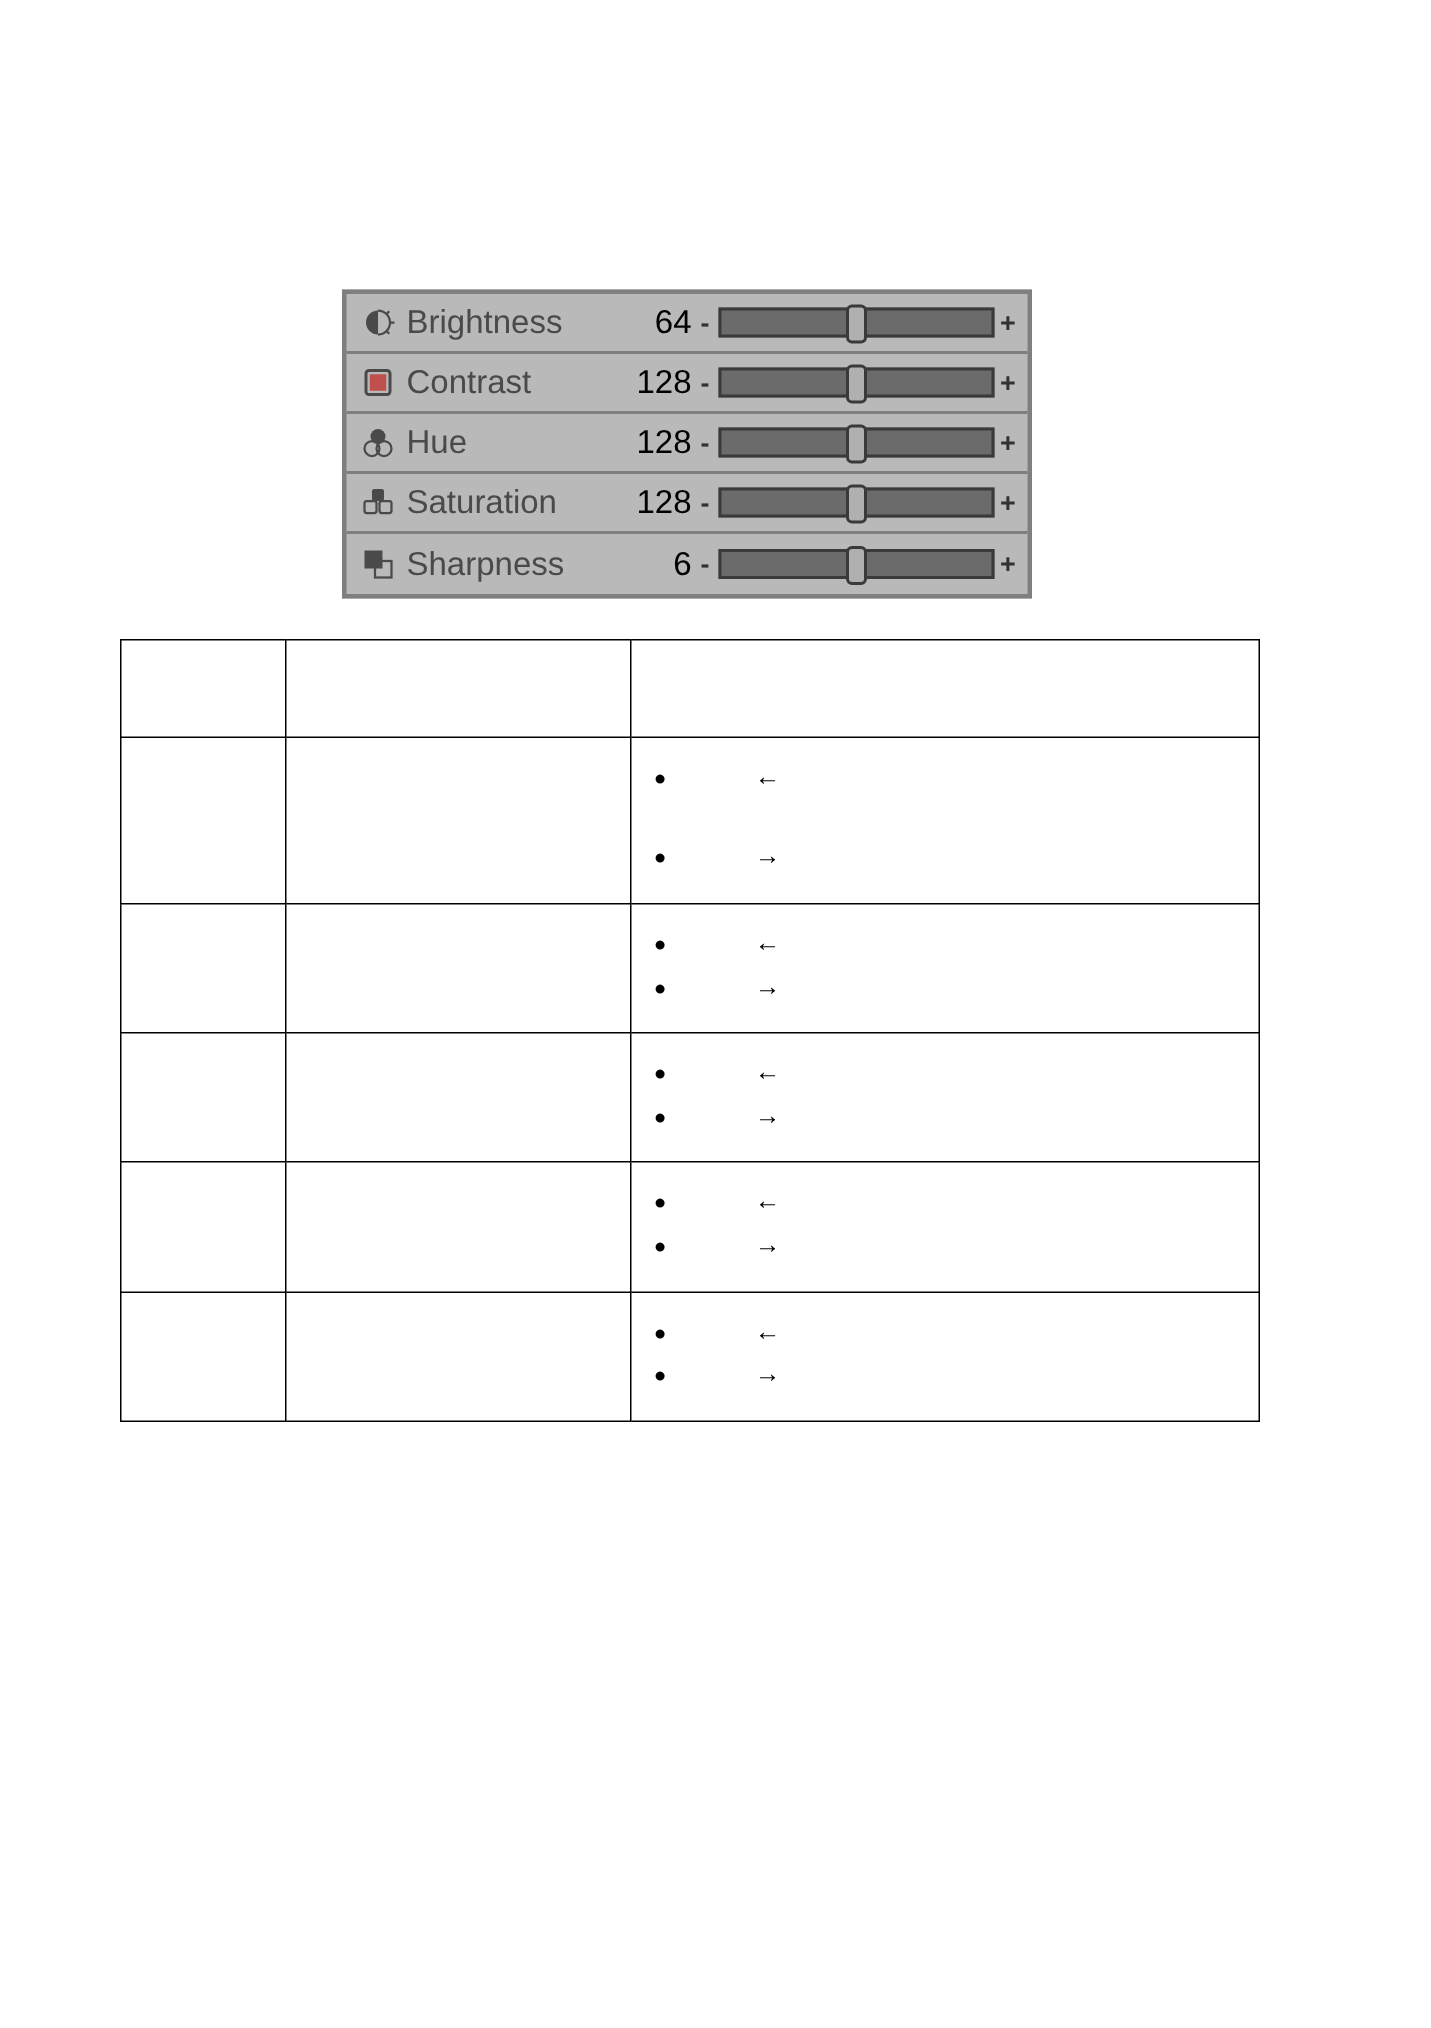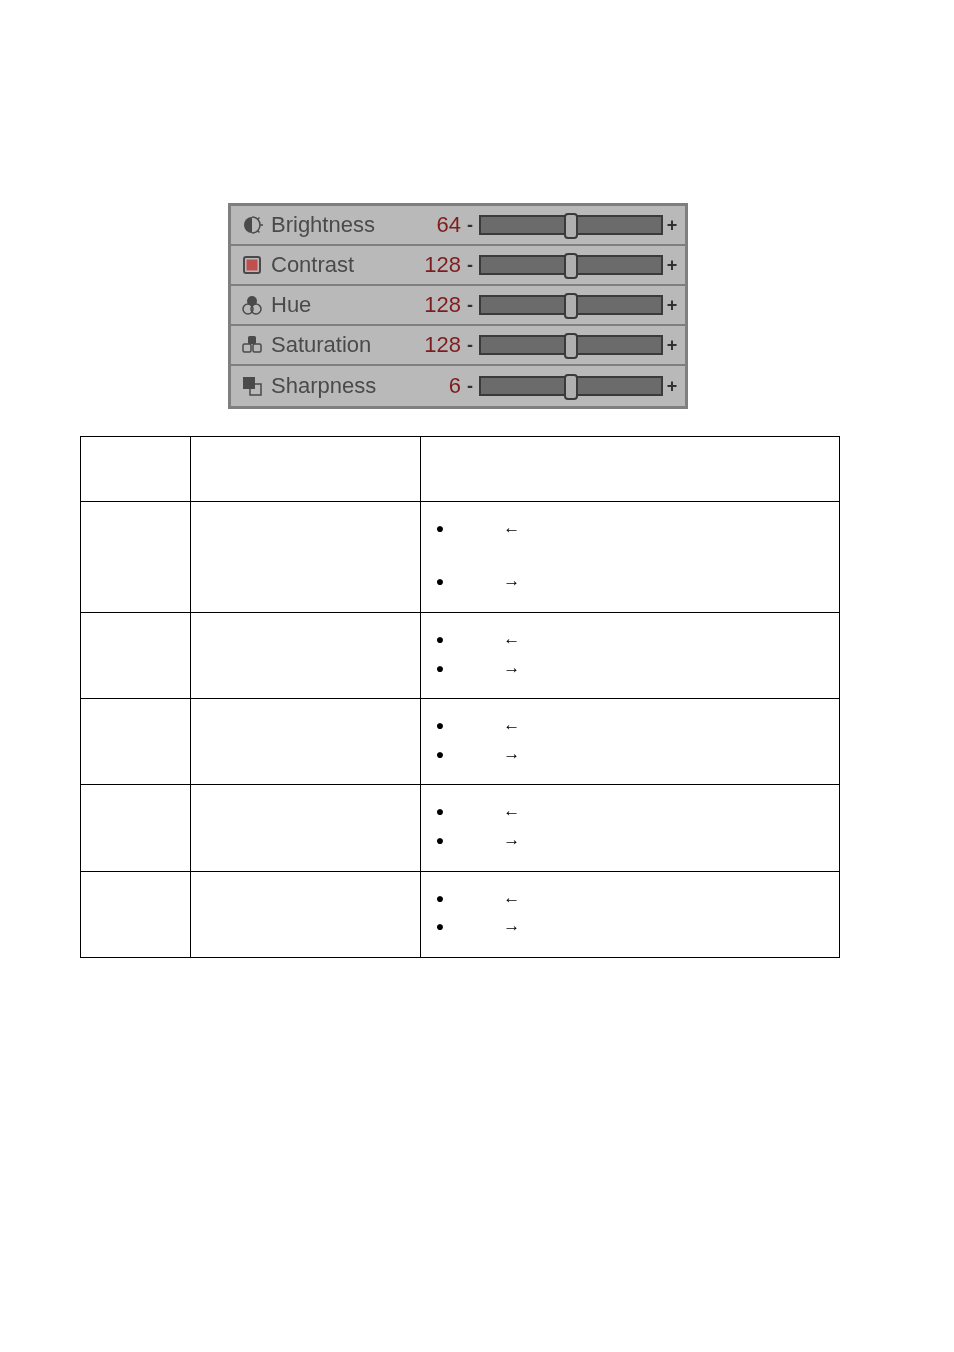--- a/index.html
+++ b/index.html
@@ -7,21 +7,21 @@
     margin: 0;
     padding: 0;
     background: #ffffff;
     font-family: Arial, "Helvetica Neue", Helvetica, sans-serif;
     color: #000;
   }
   .page {
     width: 954px;
     height: 1100px;
     position: relative;
-    margin: 15px auto;
+    margin: 5px auto;
     background: #ffffff;
     text-decoration: underline;
   }
   .page-num {
     position: absolute;
     top: 74px;
     right: 90px;
     font-size: 20px;
     font-weight: bold;
     color: #fff; 
@@ -62,21 +62,21 @@
   .osd-label {
     flex: 0 0 150px;
     font-size: 22px;
     color: #4a4a4a;
     padding-left: 4px;
   }
   .osd-value {
     flex: 0 0 46px;
     text-align: right;
     font-size: 22px;
-    color: #7f1d1d;
+    color: #000000;
     padding-right: 2px;
   }
   .osd-minus, .osd-plus {
     width: 14px;
     text-align: center;
     font-size: 18px;
     font-weight: bold;
     color: #323232;
   }
   .osd-track {

